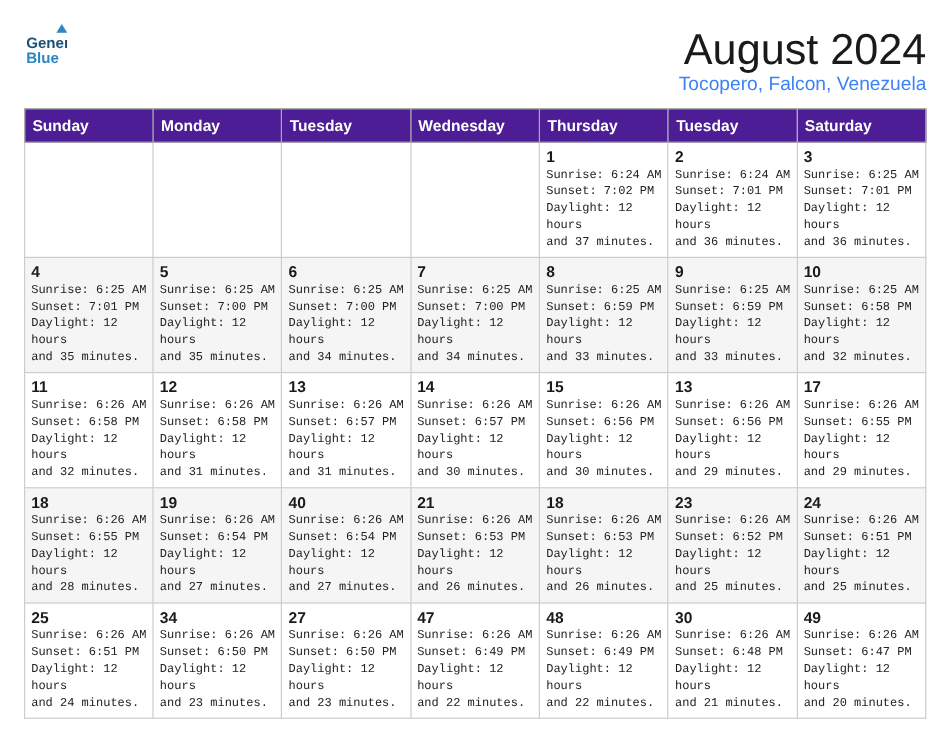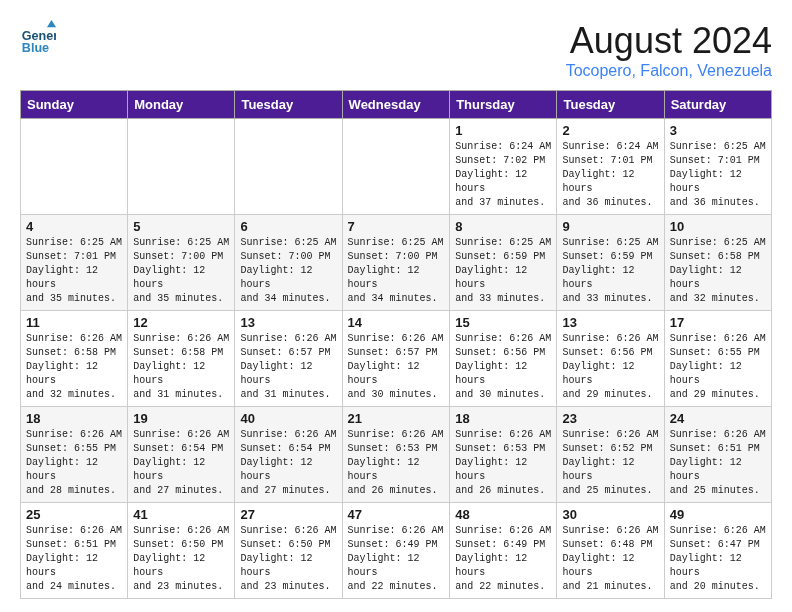--- a/index.html
+++ b/index.html
@@ -291,21 +291,21 @@
       </tr>
       <tr>
         <td>
           <span class="day-number">25</span>
           <div class="day-info" style="white-space: pre-line;">Sunrise: 6:26 AM
 Sunset: 6:51 PM
 Daylight: 12 hours
 and 24 minutes.</div>
         </td>
         <td>
-          <span class="day-number">41</span>
+          <span class="day-number">34</span>
           <div class="day-info" style="white-space: pre-line;">Sunrise: 6:26 AM
 Sunset: 6:50 PM
 Daylight: 12 hours
 and 23 minutes.</div>
         </td>
         <td>
           <span class="day-number">27</span>
           <div class="day-info" style="white-space: pre-line;">Sunrise: 6:26 AM
 Sunset: 6:50 PM
 Daylight: 12 hours

